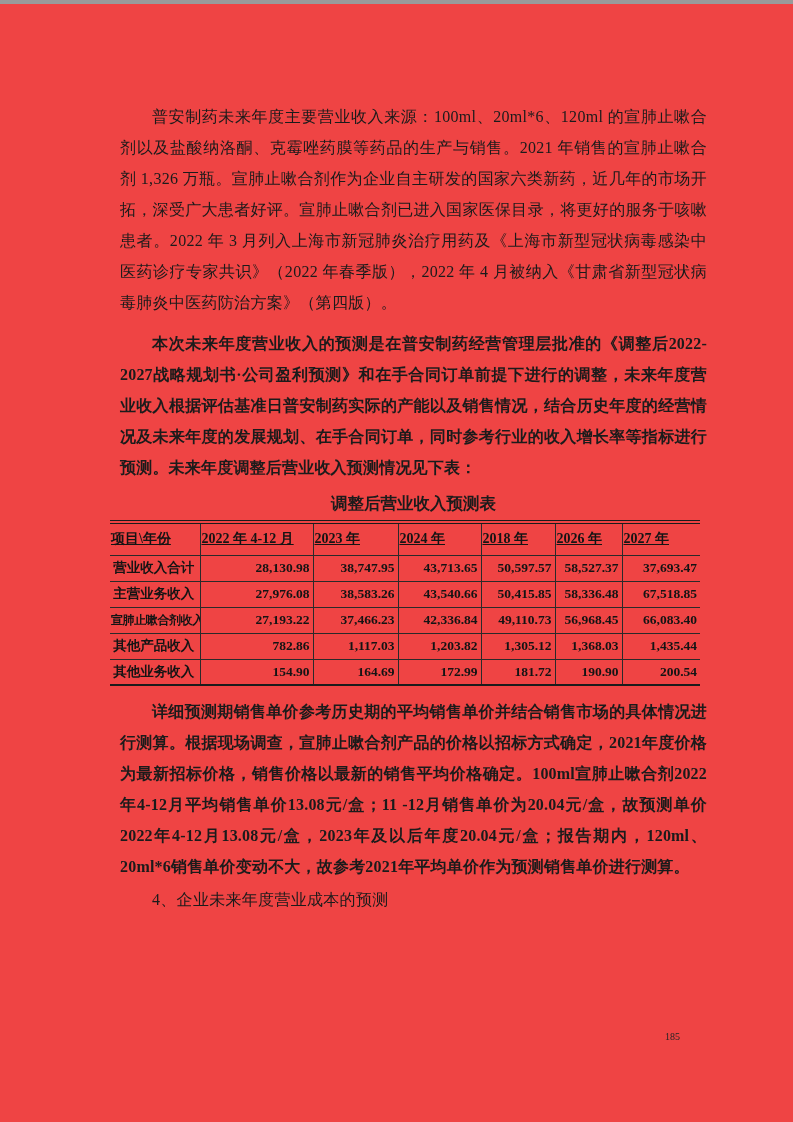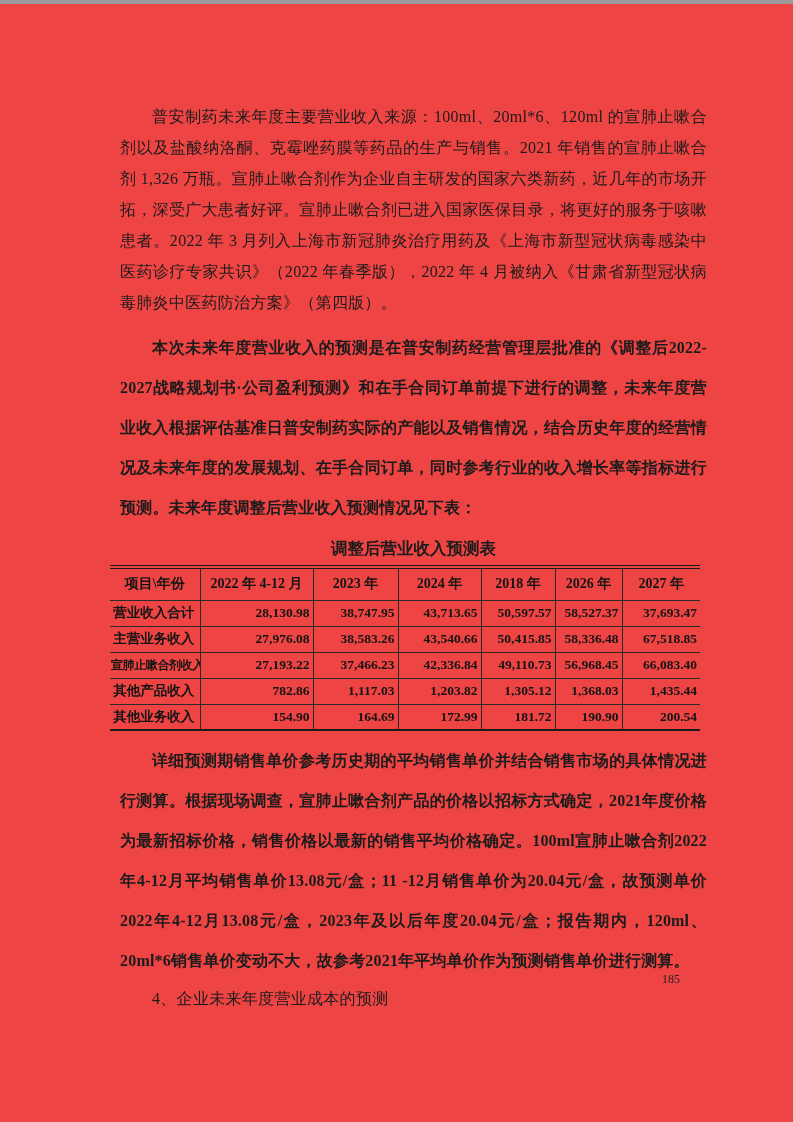--- a/index.html
+++ b/index.html
@@ -22,21 +22,21 @@
   p { margin: 0; }
   .body-para {
     font-size: 16px;
     line-height: 31px;
     text-align: justify;
     text-indent: 2em;
     letter-spacing: 0.3px;
   }
   .bold-para {
     font-size: 16px;
-    line-height: 40px;
+    line-height: 31px;
     font-weight: bold;
     text-align: justify;
     text-indent: 2em;
     letter-spacing: 0.2px;
     margin-top: 10px;
     font-family: Liberation Serif, serif;
   }
   .table-title {
     margin: 8px 0 0 0;
     font-size: 16.5px;
@@ -68,36 +68,37 @@
     font-weight: bold;
     color: #141414;
     overflow: hidden;
     white-space: nowrap;
   }
   table.ftable th:first-child, table.ftable td:first-child { border-left: 0; }
   table.ftable th:last-child,  table.ftable td:last-child  { border-right: 0; }
   table.ftable thead th {
     height: 33px;
     font-size: 14px;
-    text-align: center;
+    text-align: left;
     padding: 2px 1px;
+    text-decoration: underline;
   }
   table.ftable tbody td {
     height: 26px;
     font-size: 13.5px;
     padding: 2px 3px 2px 1px;
   }
   td.rowlabel { text-align: center; font-size: 13px; padding: 2px 1px; }
   td.rowlabel.tight { font-size: 12px; letter-spacing: -0.4px; }
   td.num { text-align: right; }
   .page-number {
     position: absolute;
-    top: 968px;
+    top: 1027px;
     right: 113px;
-    font-size: 12px;
+    font-size: 10px;
     color: #242424;
   }
 </style>
 </head>
 <body>
 
 <div class="page">
 
   <p class="body-para">普安制药未来年度主要营业收入来源：100ml、20ml*6、120ml 的宣肺止嗽合剂以及盐酸纳洛酮、克霉唑药膜等药品的生产与销售。2021 年销售的宣肺止嗽合剂 1,326 万瓶。宣肺止嗽合剂作为企业自主研发的国家六类新药，近几年的市场开拓，深受广大患者好评。宣肺止嗽合剂已进入国家医保目录，将更好的服务于咳嗽患者。2022 年 3 月列入上海市新冠肺炎治疗用药及《上海市新型冠状病毒感染中医药诊疗专家共识》（2022 年春季版），2022 年 4 月被纳入《甘肃省新型冠状病毒肺炎中医药防治方案》（第四版）。</p>
 

